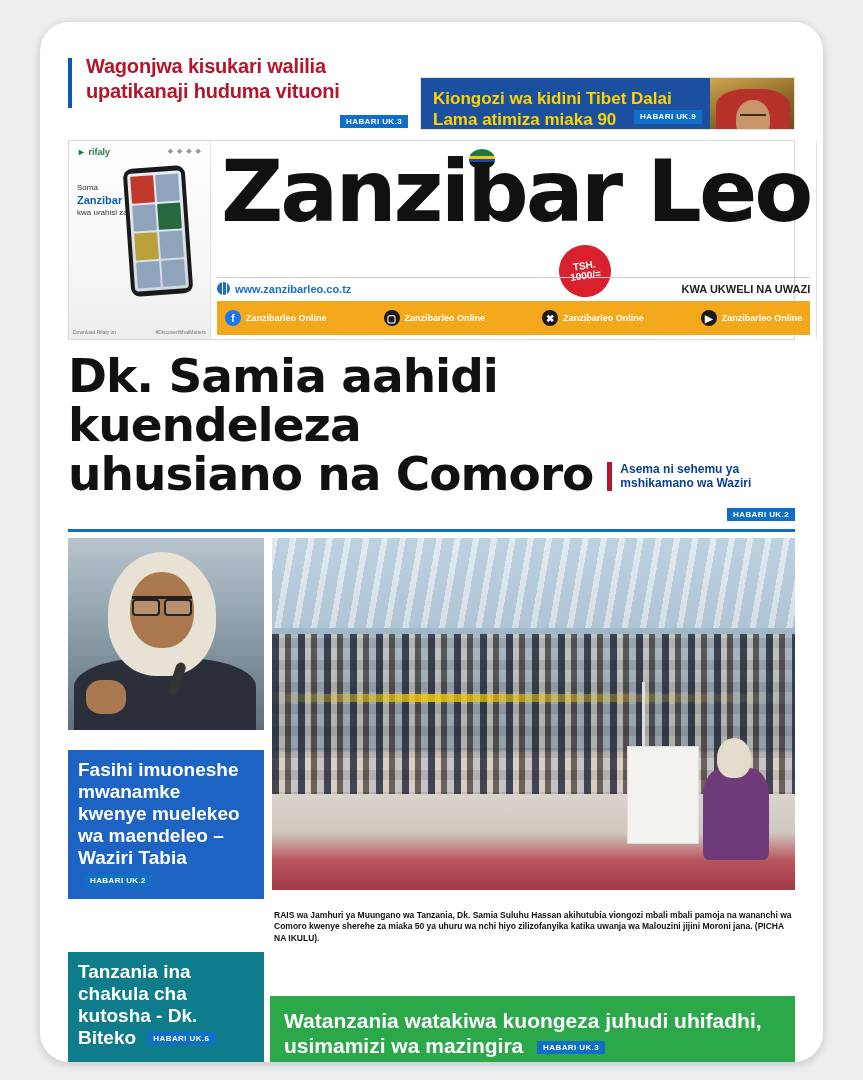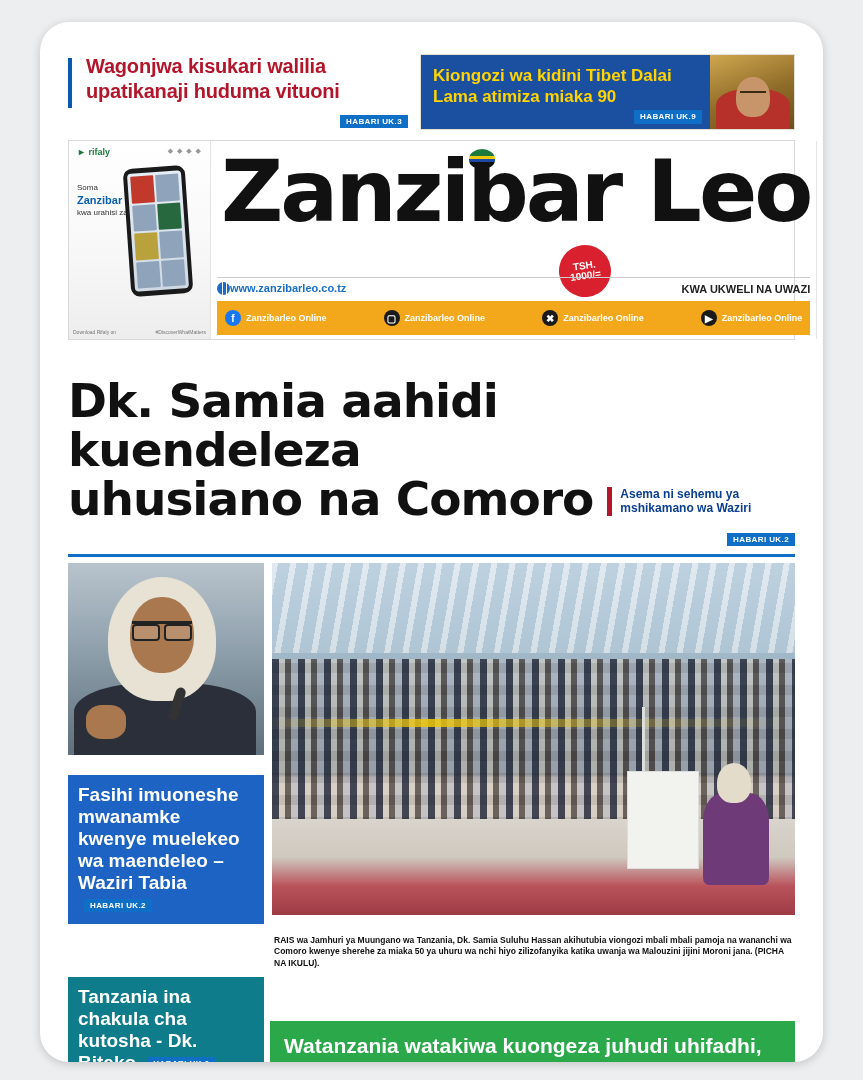--- a/index.html
+++ b/index.html
@@ -54,20 +54,21 @@
     padding: 2px 6px;
   }
   .ear-left .tagline-wrap { text-align: right; padding-top: 6px; }
 
   .ear-right {
     flex: 1;
     background: #f0efe9;
     display: flex;
     overflow: hidden;
     border: 1px solid #e2e0d7;
+    margin-top: 23px;
   }
   .ear-right .ertext {
     flex: 1;
     background: #1b4fa0;
     color: #ffd400;
     font-weight: bold;
     font-size: 17px;
     line-height: 1.25;
     padding: 10px 10px 4px 12px;
     position: relative;
@@ -170,21 +171,21 @@
     font-size: 10px; font-weight: bold; line-height: 1.05;
     display: flex; flex-direction: column; align-items: center; justify-content: center;
     transform: rotate(-8deg);
   }
   .mh-strip {
     position: absolute; left: 6px; right: 6px; bottom: 44px;
     display: flex; justify-content: space-between; align-items: center;
     border-top: 1px solid #ccc; padding-top: 4px;
     font-size: 11px; font-weight: bold; color: #222;
   }
-  .mh-strip .web { color: #1a6fc4; display: flex; align-items: flex-start; }
+  .mh-strip .web { color: #1a6fc4; display: flex; align-items: center; gap: 5px; }
   .globe {
     width: 13px; height: 13px; border-radius: 50%;
     background: #1a6fc4; position: relative;
   }
   .globe:after {
     content:""; position:absolute; left:5px; top:0; width:3px; height:13px;
     border-left:1px solid #fff; border-right:1px solid #fff;
   }
   .social {
     position: absolute; left: 6px; right: 6px; bottom: 4px;
@@ -209,21 +210,21 @@
 
   .mh-right {
     flex: 0 0 128px;
     border-left: 1px solid #e3e3e3;
     padding: 6px 6px 4px 6px;
     display: flex; flex-direction: column;
     text-align: center;
   }
 
   
-  .headline-wrap { padding: 12px 28px 0 28px; margin-top: 25px; }
+  .headline-wrap { padding: 12px 28px 0 28px; }
   .headline {
     font-family: "DejaVu Sans", sans-serif;
     font-weight: bold;
     font-size: 47px;
     line-height: 1.04;
     color: #111;
     letter-spacing: -1px;
   }
   .headline .l2 { display: flex; align-items: flex-end; gap: 14px; }
   .kicker-block {

